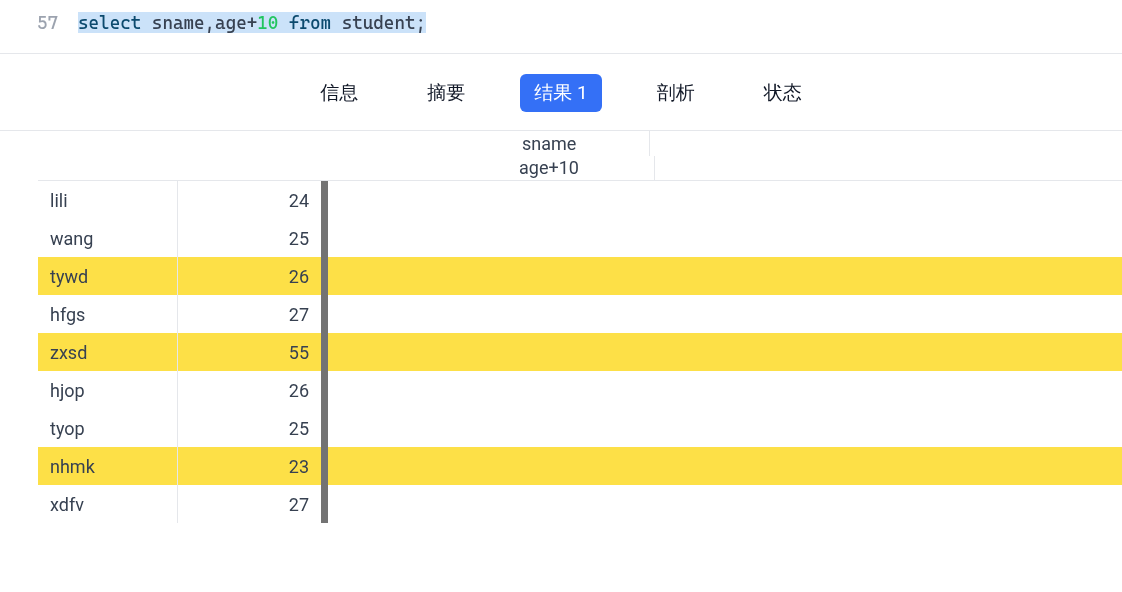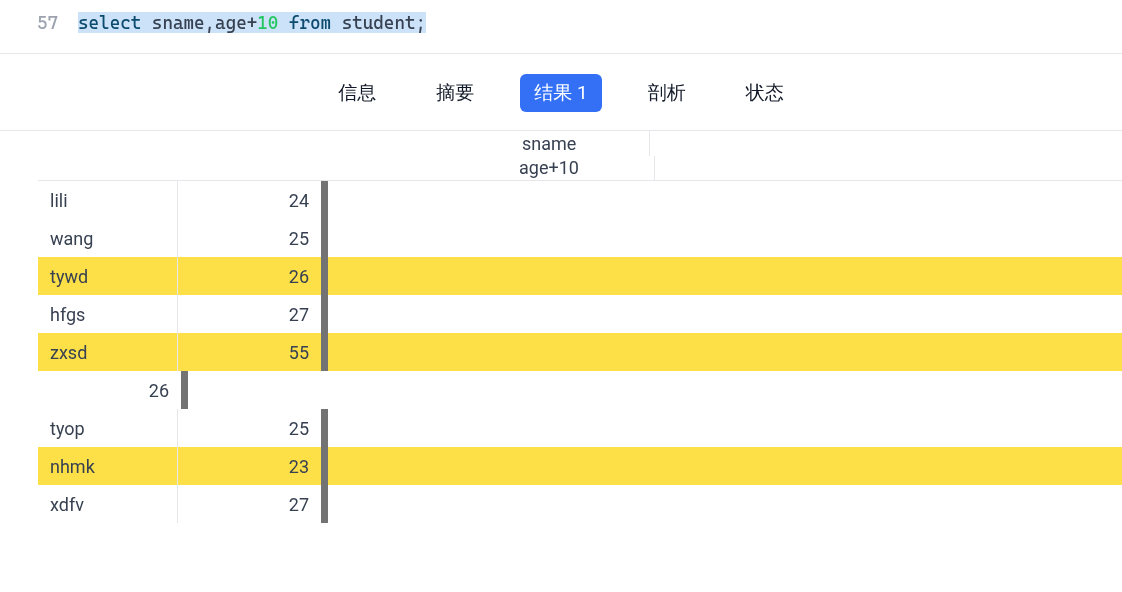--- a/index.html
+++ b/index.html
@@ -40,21 +40,21 @@
     
     .kw { color: #0c4a6e; }
     .num { color: #22c55e; }
     .plain { color: #374151; }
     
     .tabs-section {
       display: flex;
       justify-content: center;
       align-items: center;
       padding: 20px 0 18px 0;
-      gap: 32px;
+      gap: 41px;
       border-bottom: 1px solid #e5e7eb;
     }
     
     .tab {
       font-size: 19px;
       color: #111827;
       padding: 6px 14px;
       cursor: pointer;
       border-radius: 6px;
     }
@@ -164,20 +164,21 @@
       </div>
       <div class="table-row">
         <div class="col-sname">hfgs</div>
         <div class="col-age">27</div>
       </div>
       <div class="table-row alt">
         <div class="col-sname">zxsd</div>
         <div class="col-age">55</div>
       </div>
       <div class="table-row">
+        <div class="col-sname">hjop</div>
         <div class="col-age">26</div>
       </div>
       <div class="table-row">
         <div class="col-sname">tyop</div>
         <div class="col-age">25</div>
       </div>
       <div class="table-row alt">
         <div class="col-sname">nhmk</div>
         <div class="col-age">23</div>
       </div>

